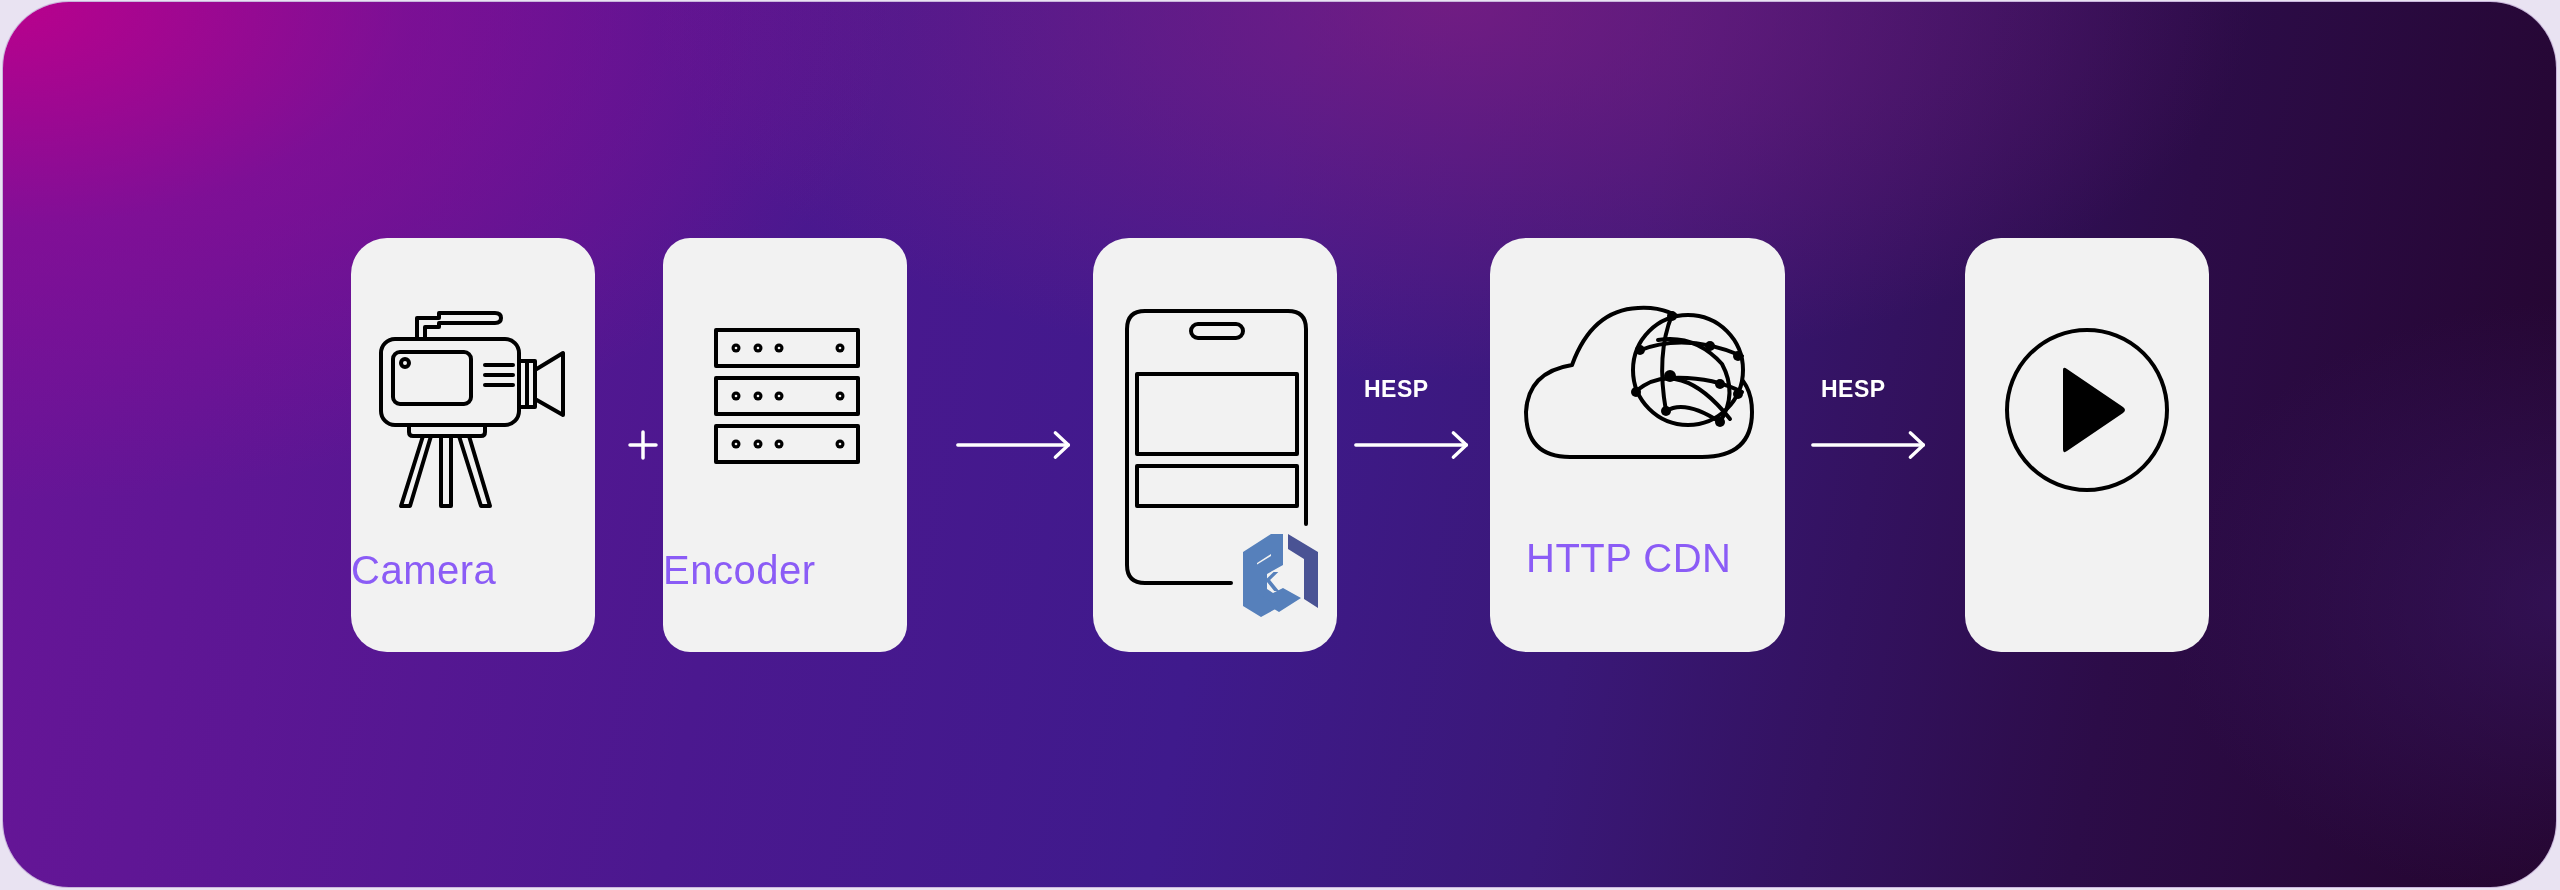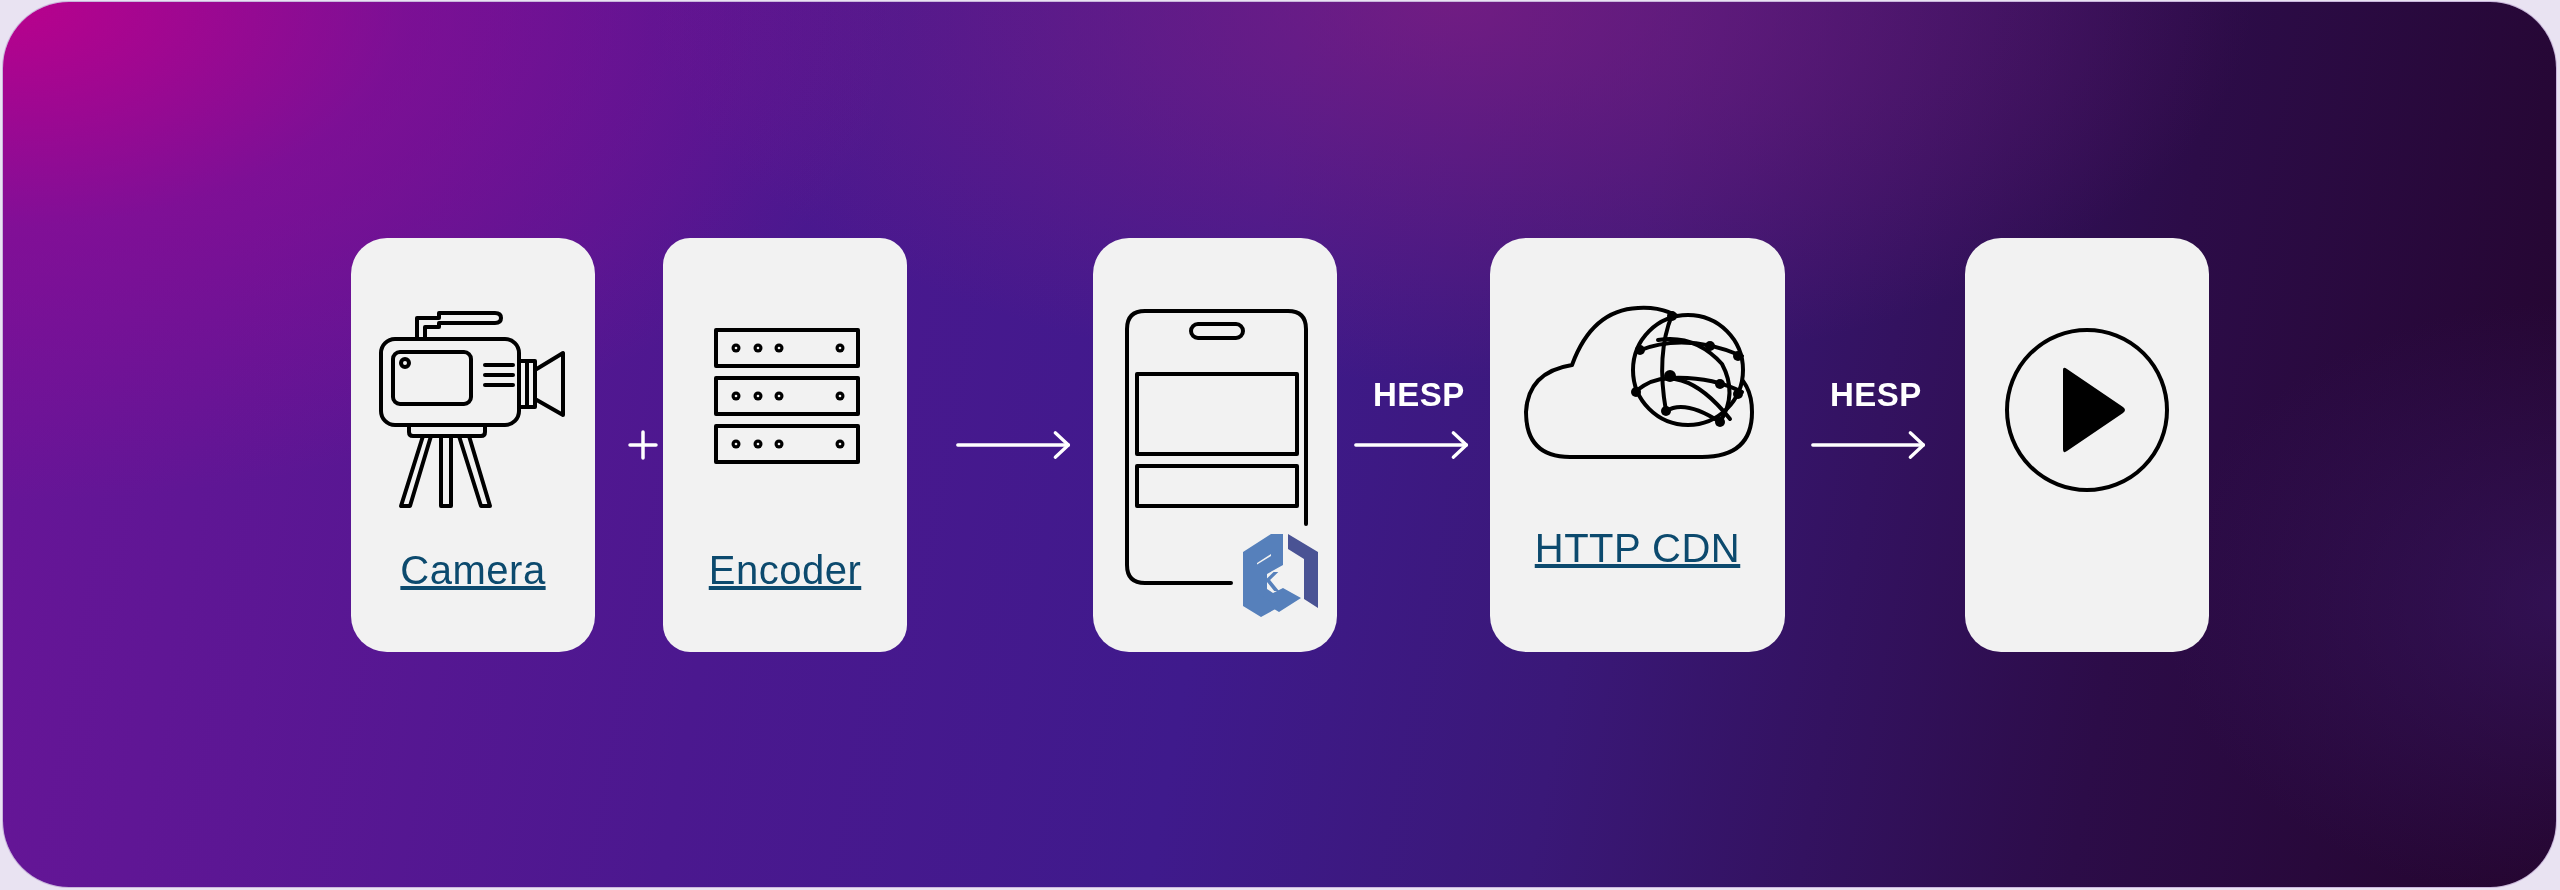--- a/index.html
+++ b/index.html
@@ -37,50 +37,48 @@
     width: 244px;
     height: 414px;
     background: #f2f2f2;
     border-radius: 36px;
     z-index: 1;
   }
   .card-label {
     position: absolute;
     left: 0;
     right: 0;
-    text-align: center;
+    text-align: left;
     font-family: "Liberation Sans", sans-serif;
     font-size: 40px;
-    color: #0c4a6e;
+    color: #8b5cf6;
     letter-spacing: 0.5px;
-    text-decoration: underline;
   }
   .icon { position: absolute; }
   .plus {
     position: absolute;
     left: 625px;
     top: 428px;
     width: 30px;
     height: 30px;
     z-index: 1;
   }
   .arrow {
     position: absolute;
     height: 30px;
     z-index: 1;
   }
   .proto-label {
     position: absolute;
     font-family: "Liberation Sans", sans-serif;
     font-weight: bold;
-    font-size: 33px;
+    font-size: 23px;
     color: #ffffff;
     z-index: 1;
     letter-spacing: 0.5px;
-    margin-left: 9px;
   }
 </style>
 </head>
 <body>
 
 <div class="canvas">
 
   <div class="card" style="left:348px;">
     <svg class="icon" style="left:26px; top:66px;" width="192" height="210" viewBox="0 0 192 210">
       <g fill="none" stroke="#000" stroke-width="4" stroke-linejoin="round" stroke-linecap="round">
@@ -209,21 +207,21 @@
         <circle cx="190" cy="42" r="5"></circle>
         <circle cx="218" cy="52" r="5"></circle>
         <circle cx="150" cy="72" r="6"></circle>
         <circle cx="200" cy="80" r="5"></circle>
         <circle cx="116" cy="88" r="5"></circle>
         <circle cx="218" cy="90" r="5"></circle>
         <circle cx="146" cy="107" r="5"></circle>
         <circle cx="200" cy="118" r="5"></circle>
       </g>
     </svg>
-    <div class="card-label" style="top:288px;">HTTP CDN</div>
+    <div class="card-label" style="top:298px;padding-left:36px;">HTTP CDN</div>
   </div>
 
   <div class="proto-label" style="left:1818px; top:374px;">HESP</div>
   <svg class="arrow" style="left:1804px; top:428px;" width="125" height="32" viewBox="0 0 125 32">
     <g fill="none" stroke="#fff" stroke-width="3.5" stroke-linecap="round" stroke-linejoin="round">
       <line x1="2" y1="16" x2="120" y2="16"></line>
       <polyline points="106,3 120,16 106,29"></polyline>
     </g>
   </svg>
 

